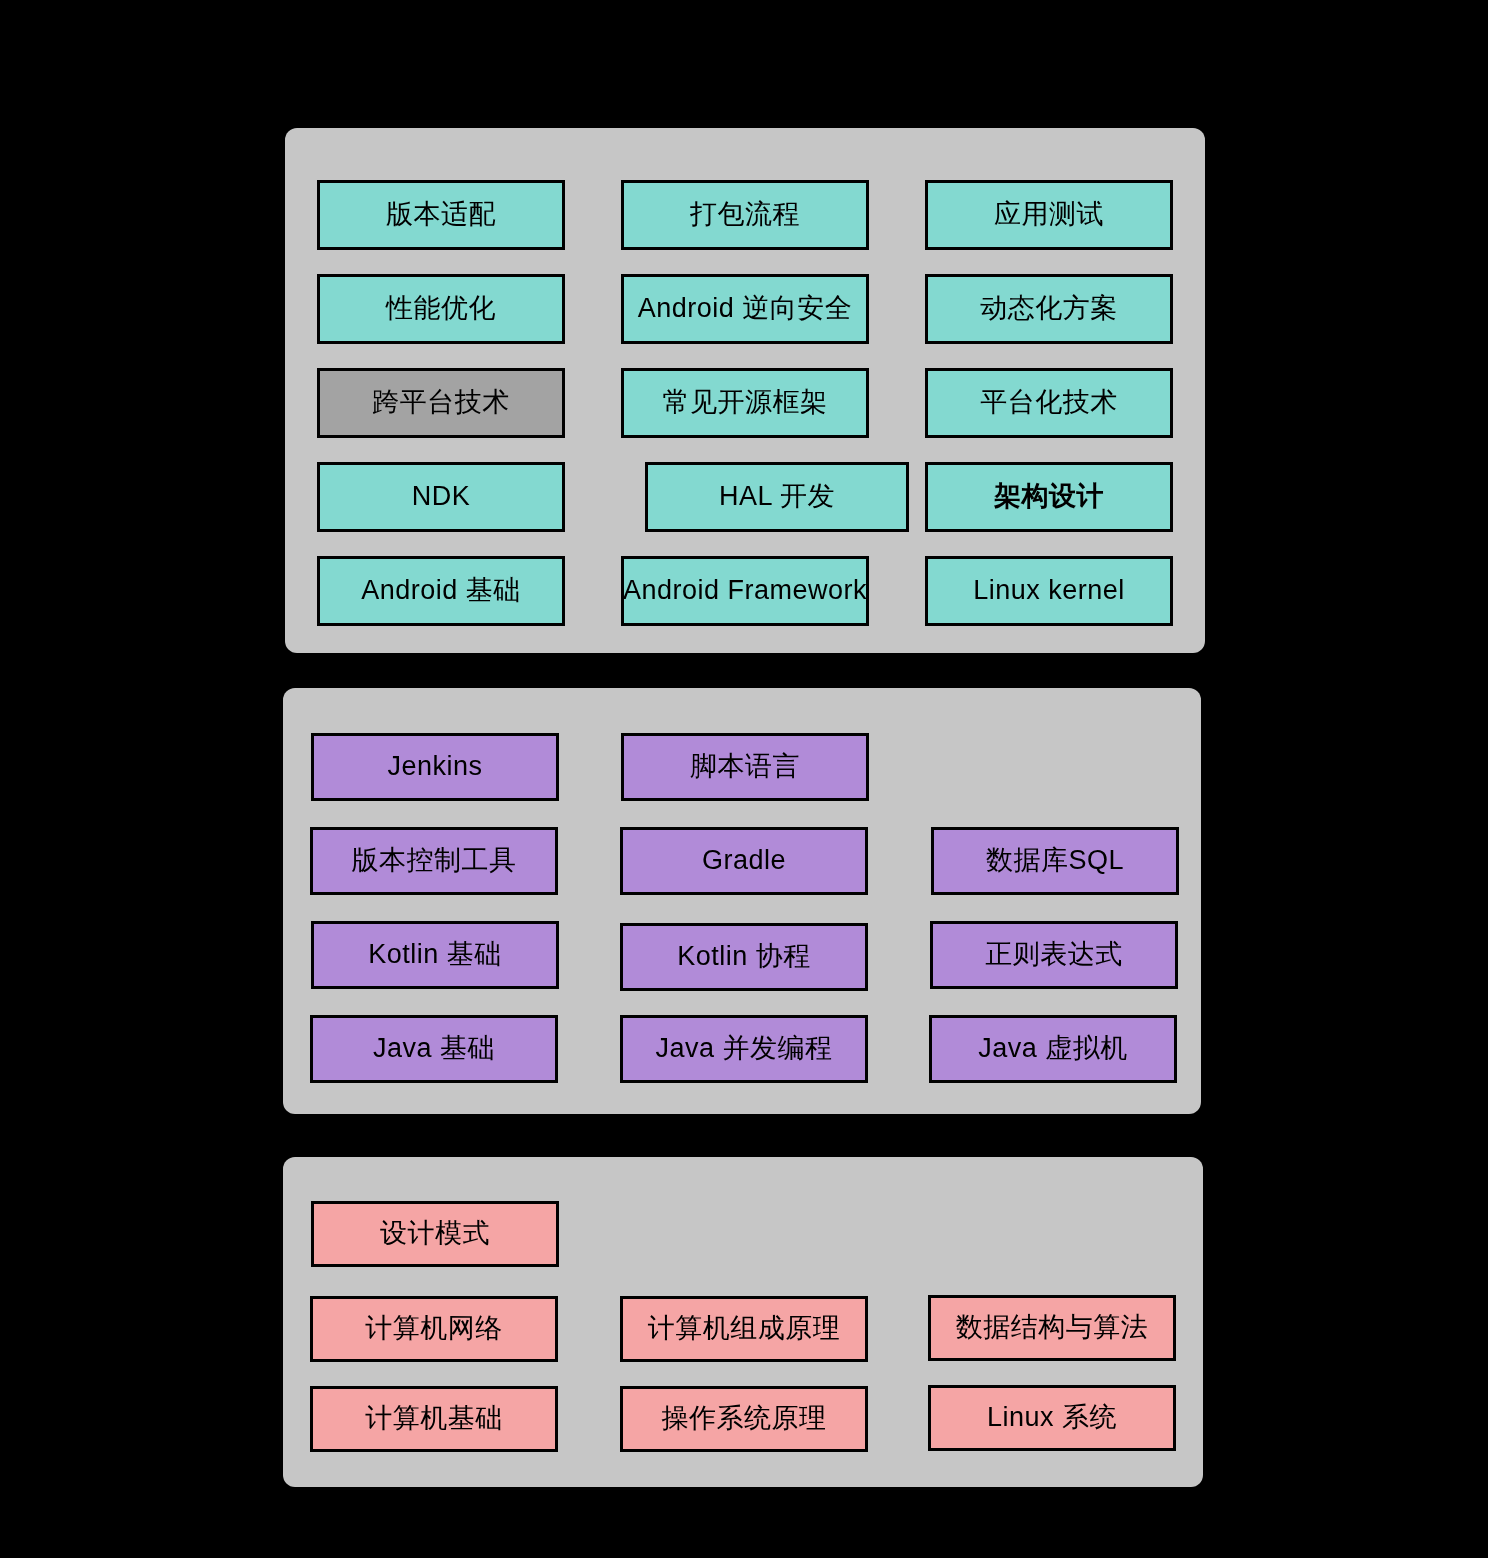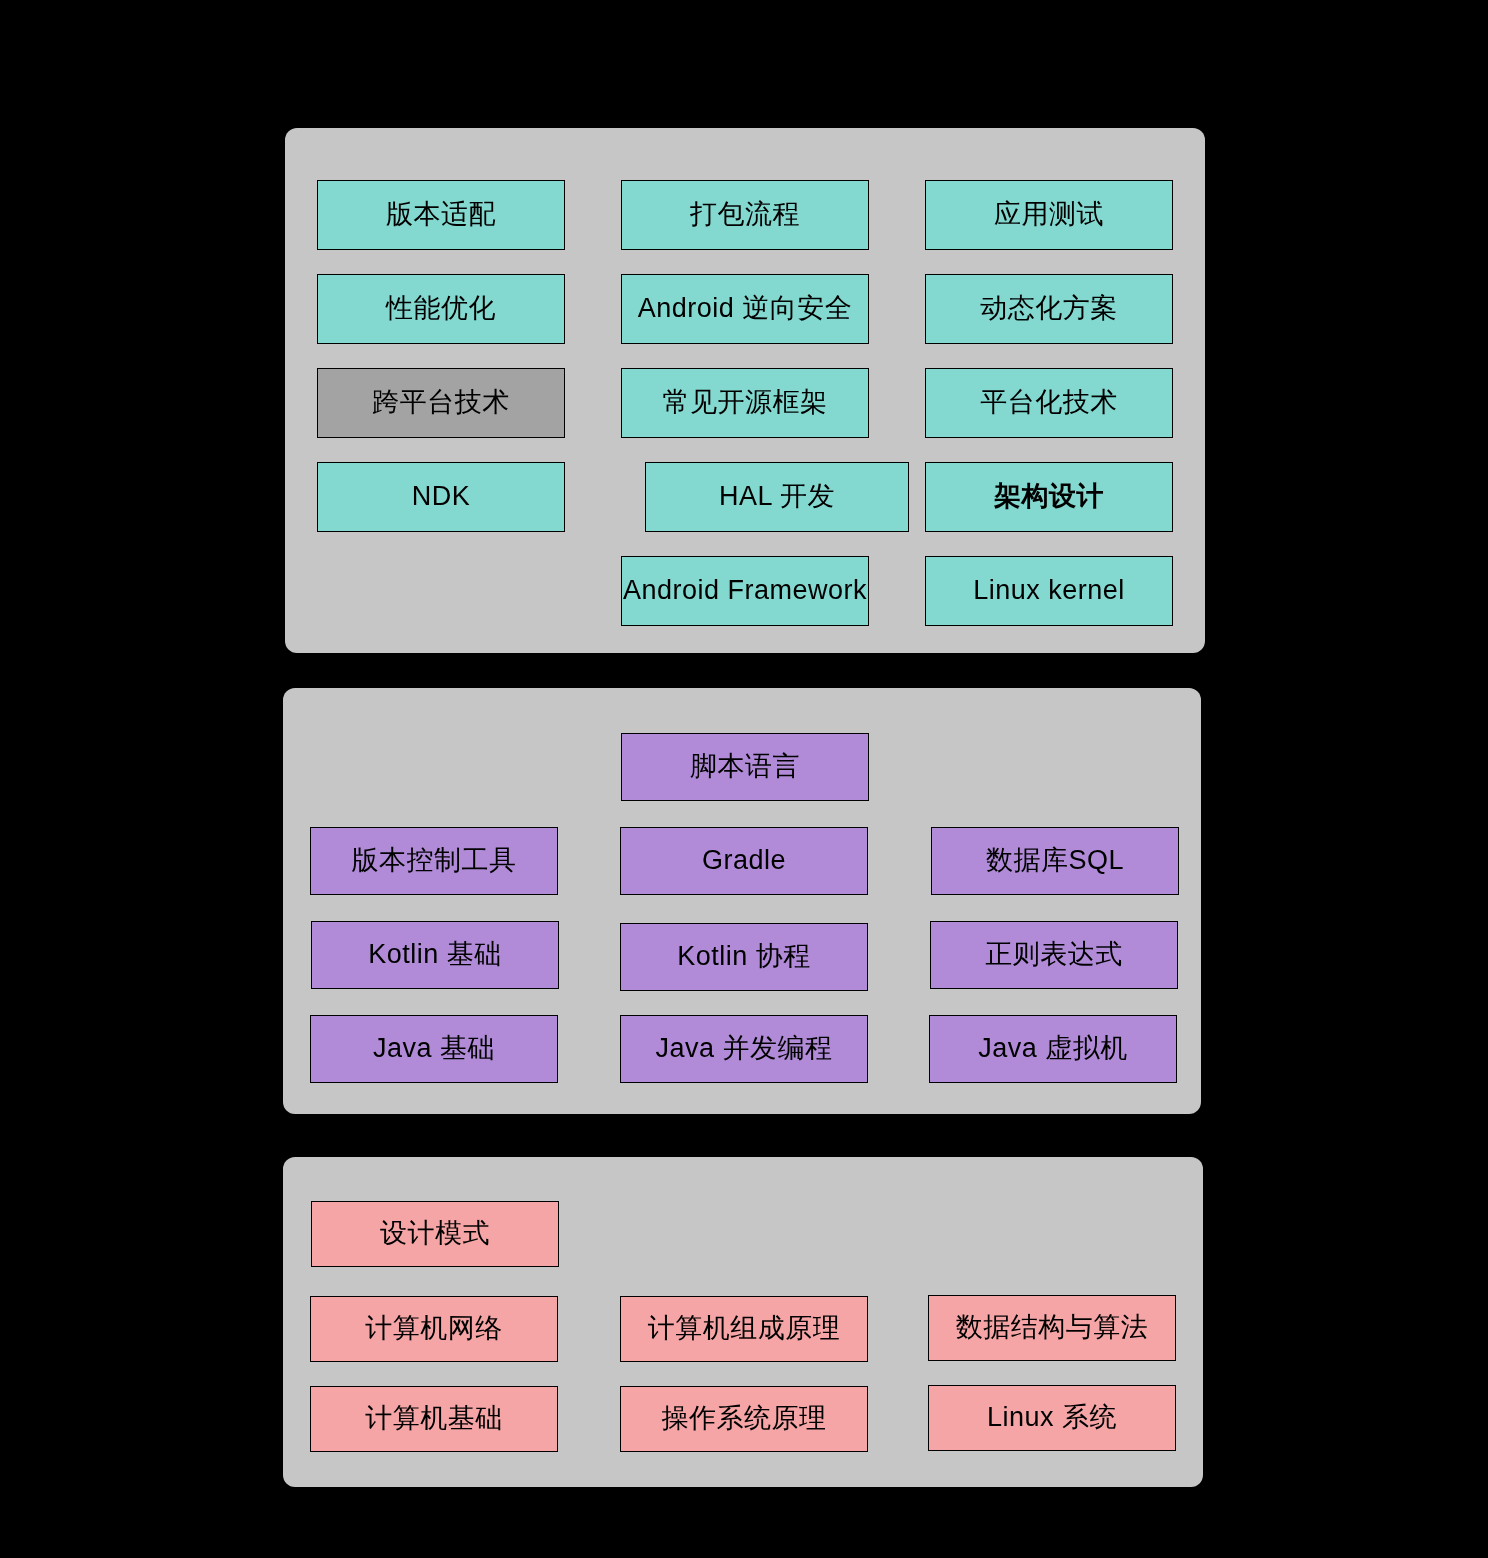--- a/index.html
+++ b/index.html
@@ -16,21 +16,21 @@
     overflow: hidden;
   }
   .panel {
     position: absolute;
     background: #c6c6c6;
     border-radius: 12px;
   }
   .node {
     position: absolute;
     box-sizing: border-box;
-    border: 1px solid #404040;
+    border: 3px solid #404040;
     display: flex;
     align-items: center;
     justify-content: center;
     text-align: left;
     color: #000000;
     font-size: 27px;
     line-height: 1.1;
     letter-spacing: 0.5px;
     white-space: nowrap;
   }
@@ -48,23 +48,25 @@
     <div class="node teal" style="left: 925px; top: 180px; width: 248px; height: 70px; background: rgb(131, 217, 208); border-color: rgb(0, 0, 0);">应用测试</div>
     <div class="node teal" style="left: 317px; top: 274px; width: 248px; height: 70px; background: rgb(131, 217, 208); border-color: rgb(0, 0, 0);">性能优化</div>
     <div class="node teal" style="left: 621px; top: 274px; width: 248px; height: 70px; background: rgb(131, 217, 208); border-color: rgb(0, 0, 0);">Android 逆向安全</div>
     <div class="node teal" style="left: 925px; top: 274px; width: 248px; height: 70px; background: rgb(131, 217, 208); border-color: rgb(0, 0, 0);">动态化方案</div>
     <div class="node teal" style="left: 317px; top: 368px; width: 248px; height: 70px; background: #a3a3a3; border-color: rgb(0, 0, 0);">跨平台技术</div>
     <div class="node teal" style="left: 621px; top: 368px; width: 248px; height: 70px; background: rgb(131, 217, 208); border-color: rgb(0, 0, 0);">常见开源框架</div>
     <div class="node teal" style="left: 925px; top: 368px; width: 248px; height: 70px; background: rgb(131, 217, 208); border-color: rgb(0, 0, 0);">平台化技术</div>
     <div class="node teal" style="left: 317px; top: 462px; width: 248px; height: 70px; background: rgb(131, 217, 208); border-color: rgb(0, 0, 0);">NDK</div>
     <div class="node teal" style="left: 645px; top: 462px; width: 264px; height: 70px; background: rgb(131, 217, 208); border-color: rgb(0, 0, 0);">HAL 开发</div>
     <div class="node teal" style="left: 925px; top: 462px; width: 248px; height: 70px; background: rgb(131, 217, 208); border-color: rgb(0, 0, 0); font-weight: bold;">架构设计</div>
+    <div class="node teal" style="left: 317px; top: 556px; width: 248px; height: 70px; background: rgb(131, 217, 208); border-color: rgb(0, 0, 0);">Android 基础</div>
     <div class="node teal" style="left: 621px; top: 556px; width: 248px; height: 70px; background: rgb(131, 217, 208); border-color: rgb(0, 0, 0);">Android Framework</div>
     <div class="node teal" style="left: 925px; top: 556px; width: 248px; height: 70px; background: rgb(131, 217, 208); border-color: rgb(0, 0, 0);">Linux kernel</div>
     <div class="panel" style="left: 283px; top: 688px; width: 918px; height: 426px; background: rgb(198, 198, 198);"></div>
+    <div class="node purple" style="left: 311px; top: 733px; width: 248px; height: 68px; background: rgb(177, 139, 216); border-color: rgb(0, 0, 0);">Jenkins</div>
     <div class="node purple" style="left: 621px; top: 733px; width: 248px; height: 68px; background: rgb(177, 139, 216); border-color: rgb(0, 0, 0);">脚本语言</div>
     <div class="node purple" style="left: 310px; top: 827px; width: 248px; height: 68px; background: rgb(177, 139, 216); border-color: rgb(0, 0, 0);">版本控制工具</div>
     <div class="node purple" style="left: 620px; top: 827px; width: 248px; height: 68px; background: rgb(177, 139, 216); border-color: rgb(0, 0, 0);">Gradle</div>
     <div class="node purple" style="left: 931px; top: 827px; width: 248px; height: 68px; background: rgb(177, 139, 216); border-color: rgb(0, 0, 0);">数据库SQL</div>
     <div class="node purple" style="left: 311px; top: 921px; width: 248px; height: 68px; background: rgb(177, 139, 216); border-color: rgb(0, 0, 0);">Kotlin 基础</div>
     <div class="node purple" style="left: 620px; top: 923px; width: 248px; height: 68px; background: rgb(177, 139, 216); border-color: rgb(0, 0, 0);">Kotlin 协程</div>
     <div class="node purple" style="left: 930px; top: 921px; width: 248px; height: 68px; background: rgb(177, 139, 216); border-color: rgb(0, 0, 0);">正则表达式</div>
     <div class="node purple" style="left: 310px; top: 1015px; width: 248px; height: 68px; background: rgb(177, 139, 216); border-color: rgb(0, 0, 0);">Java 基础</div>
     <div class="node purple" style="left: 620px; top: 1015px; width: 248px; height: 68px; background: rgb(177, 139, 216); border-color: rgb(0, 0, 0);">Java 并发编程</div>
     <div class="node purple" style="left: 929px; top: 1015px; width: 248px; height: 68px; background: rgb(177, 139, 216); border-color: rgb(0, 0, 0);">Java 虚拟机</div>

